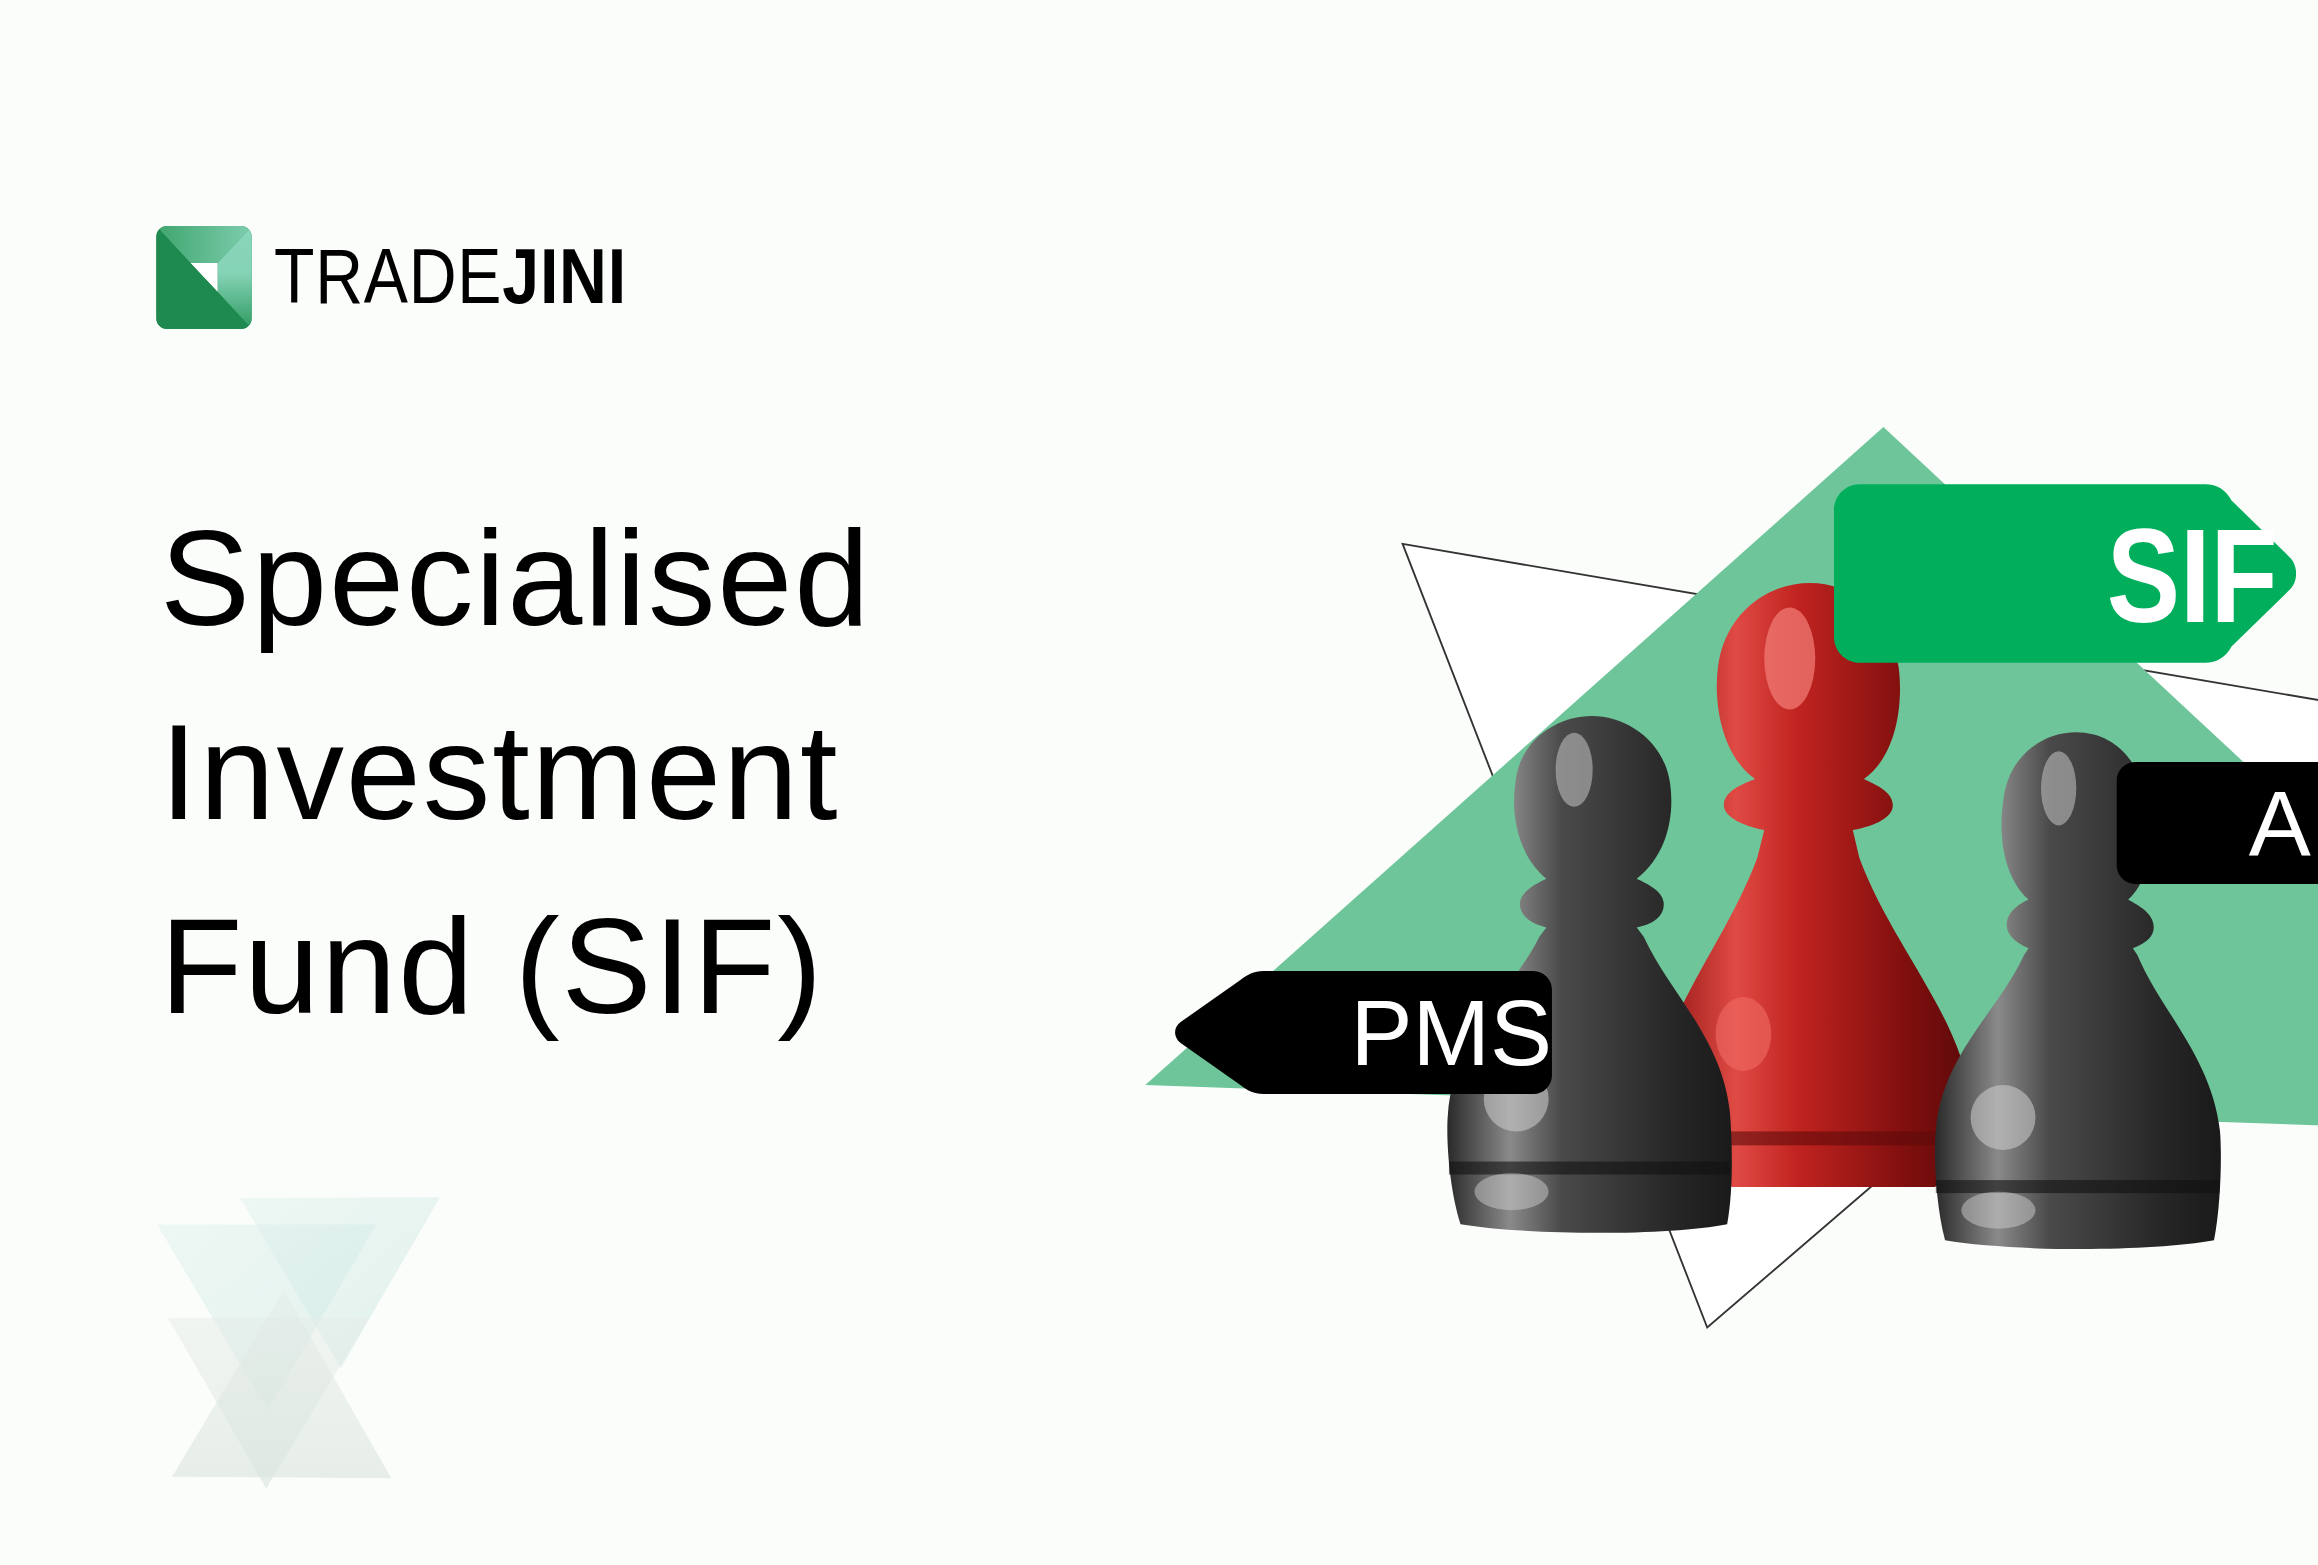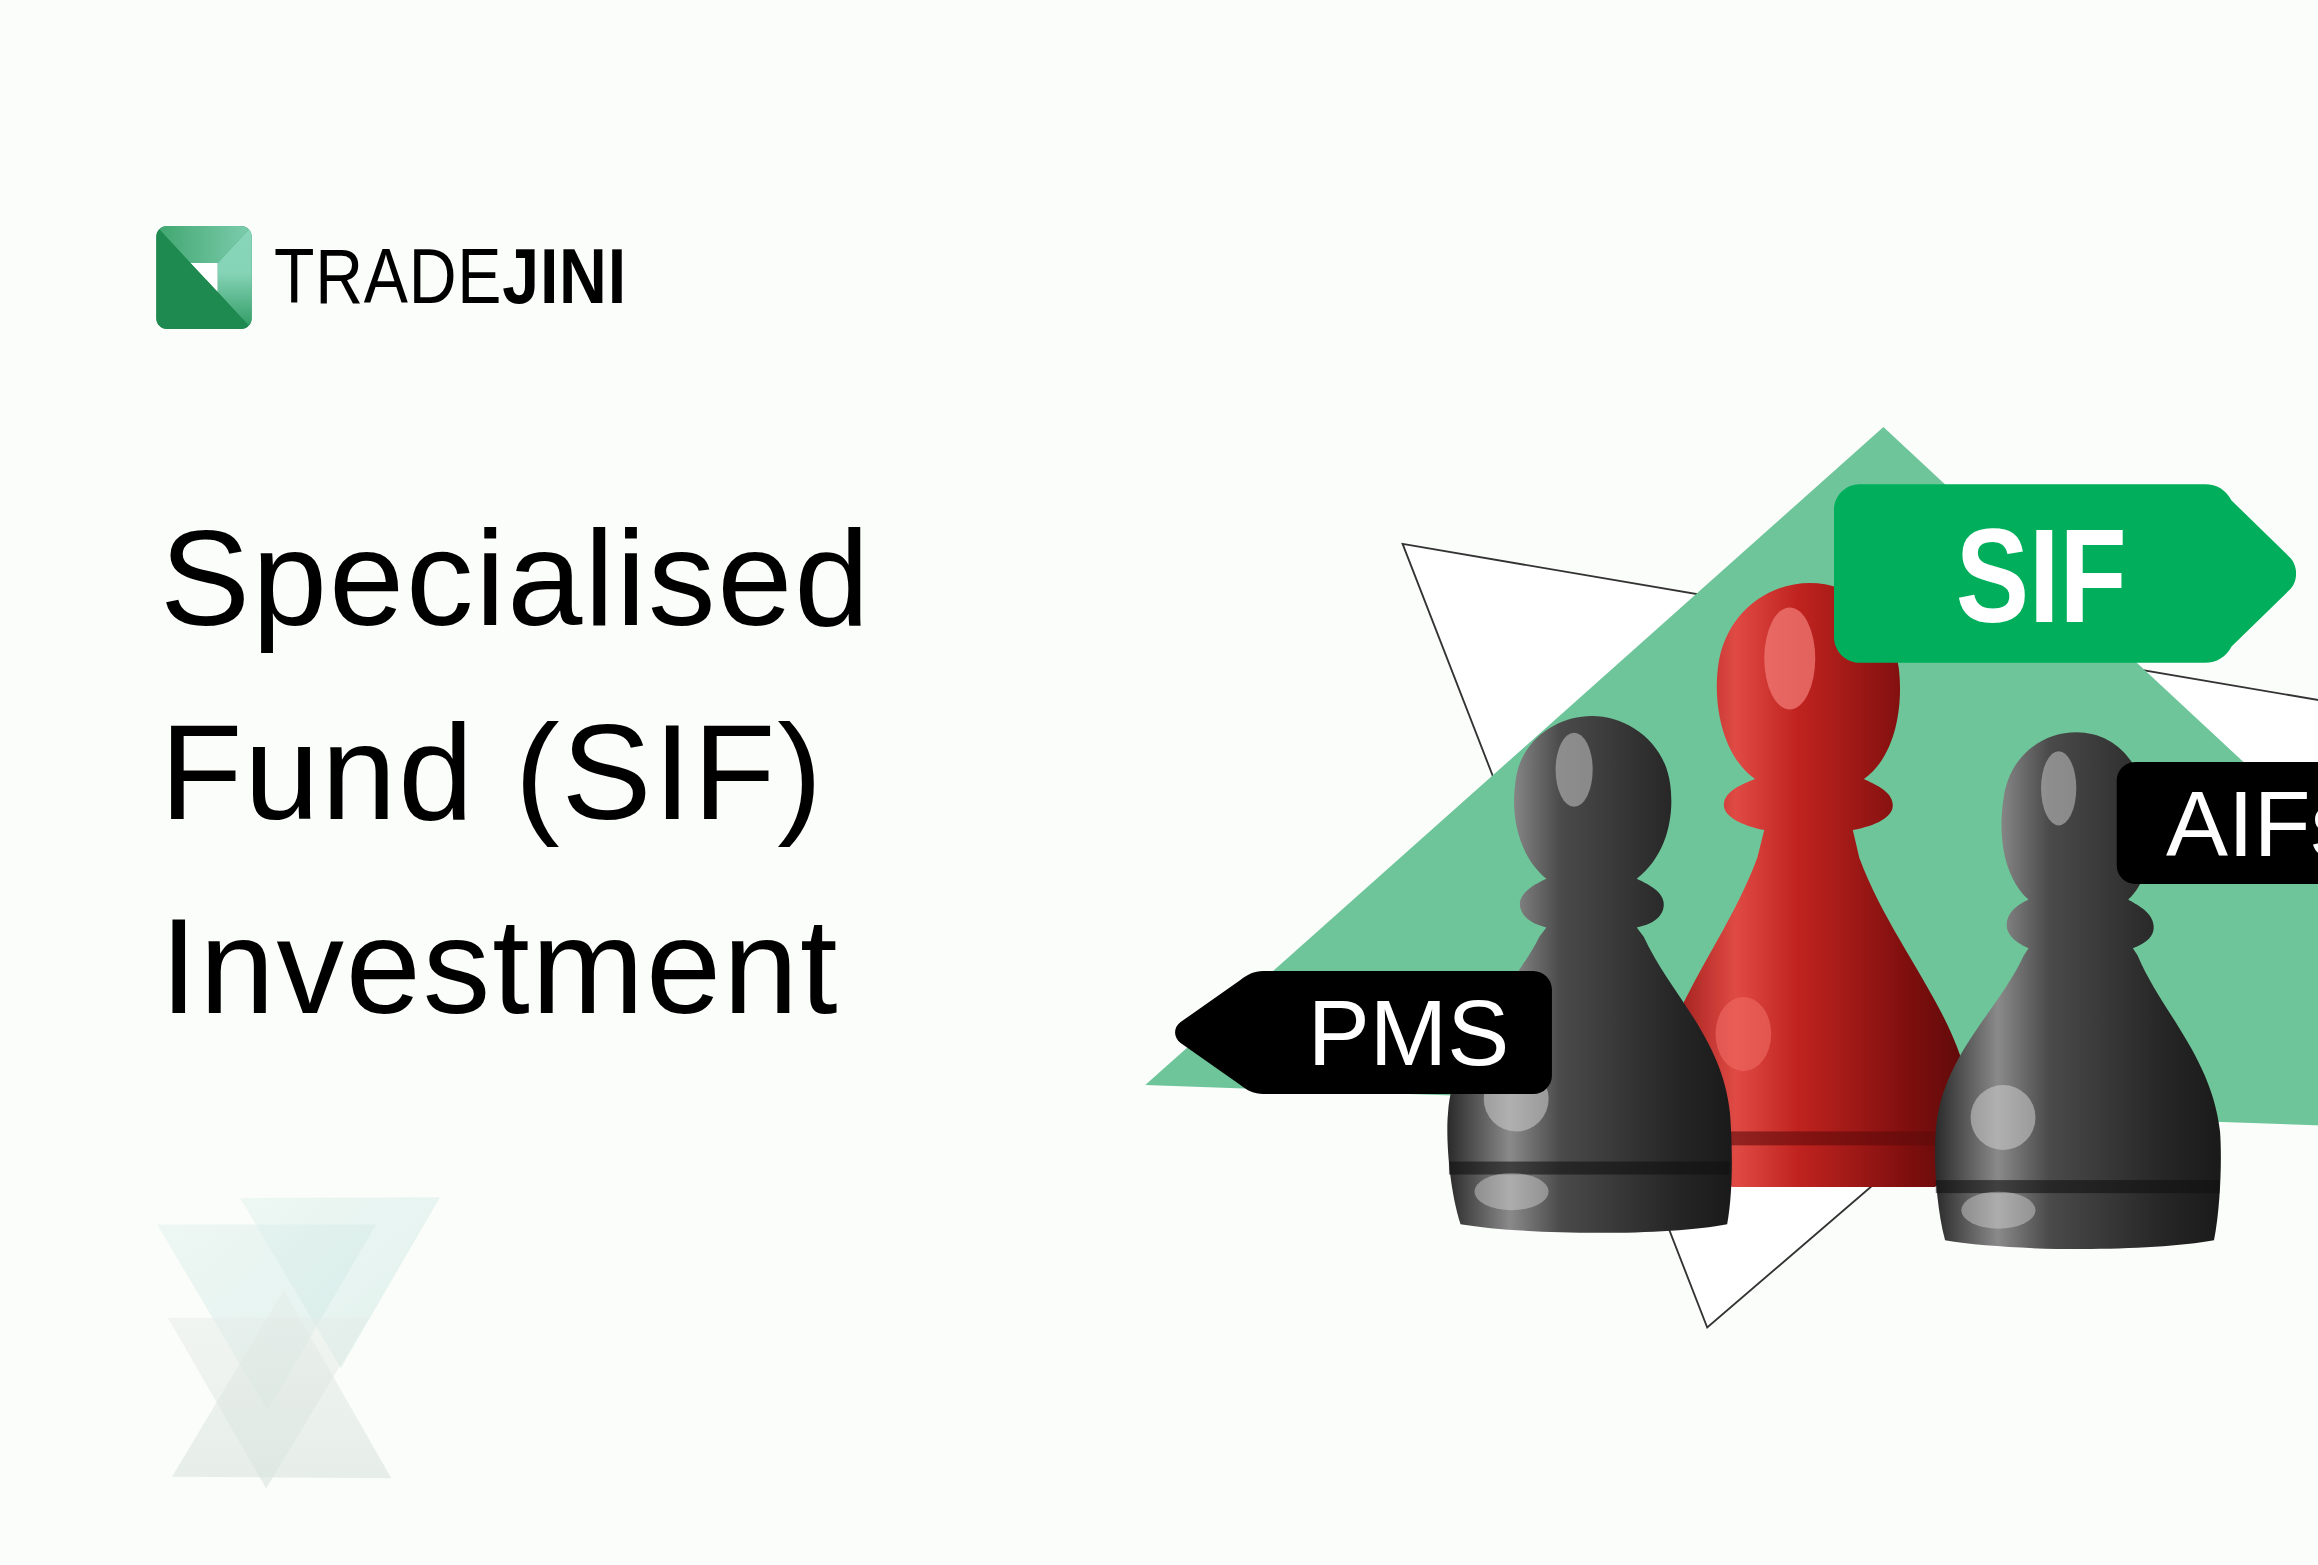--- a/index.html
+++ b/index.html
@@ -28,21 +28,21 @@
   #headline {
     left: 160px; top: 482px; width: 881px;
     font-size: 135px; line-height: 194px;
     color: #000; font-weight: 400;
     font-family: "Liberation Sans", sans-serif;
     letter-spacing: 1.9px;
   }
   #headline div { white-space: nowrap; }
 
   
-  .tag { position: absolute; display: flex; align-items: center; justify-content: center; padding-left: 9px; }
+  .tag { position: absolute; display: flex; align-items: center; justify-content: flex-end; }
   .tag svg { position: absolute; left: 0; top: 0; }
   .tag span { position: relative; color: #fff; white-space: nowrap; }
 
   #tag-sif { left: 1834px; top: 484px; width: 462px; height: 179px; }
   #tag-sif span {
     font-size: 134px; font-weight: 700; line-height: 1;
     font-family: "Liberation Sans", sans-serif;
     transform: scaleX(0.82); margin-left: -65px; margin-top: 4.6px;
   }
   #tag-pms { left: 1175px; top: 971px; width: 377px; height: 123px; }
@@ -191,22 +191,22 @@
       <polygon points="207,0 207,223 133,143 133,80" fill="url(#lgRight)"></polygon>
       <polygon points="74,80 133,80 133,143" fill="#FFFFFF"></polygon>
       <polygon points="0,0 74,80 133,143 207,223 0,223" fill="#1F8A50"></polygon>
     </g>
   </svg>
 </div>
 <div id="logo-text" class="abs"><span class="light">TRADE</span><span class="bold">JINI</span></div>
 
 <div id="headline" class="abs">
   <div>Specialised</div>
+  <div>Investment</div>
   <div>Fund (SIF)</div>
-  <div>Investment</div>
 </div>
 
 <div id="tag-sif" class="tag">
   <svg width="462" height="179" viewBox="0 0 996 385">
     <path d="M55,0 L800,0 C825,0 845,12 857,35 L985,160 C1000,178 1000,207 985,225 L857,350 C845,373 825,385 800,385 L55,385 C25,385 0,360 0,330 L0,55 C0,25 25,0 55,0 Z" fill="#00AE5C"></path>
   </svg>
   <span>SIF</span>
 </div>
 
 <div id="tag-pms" class="tag">

